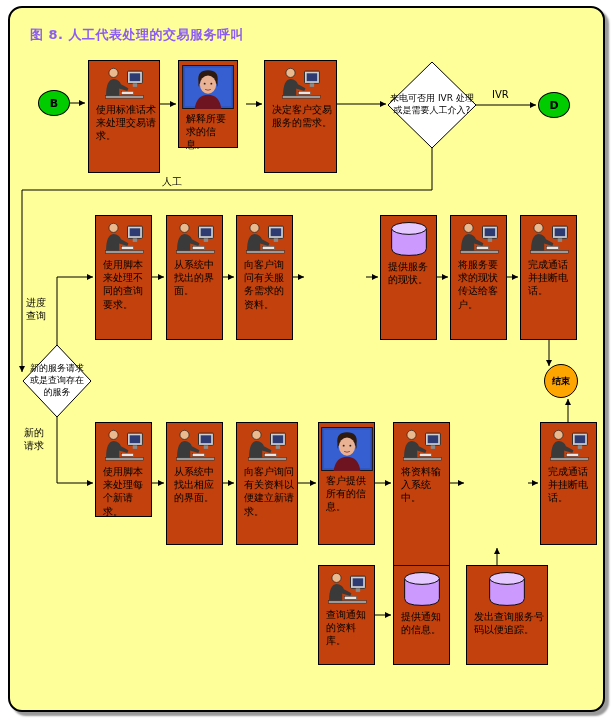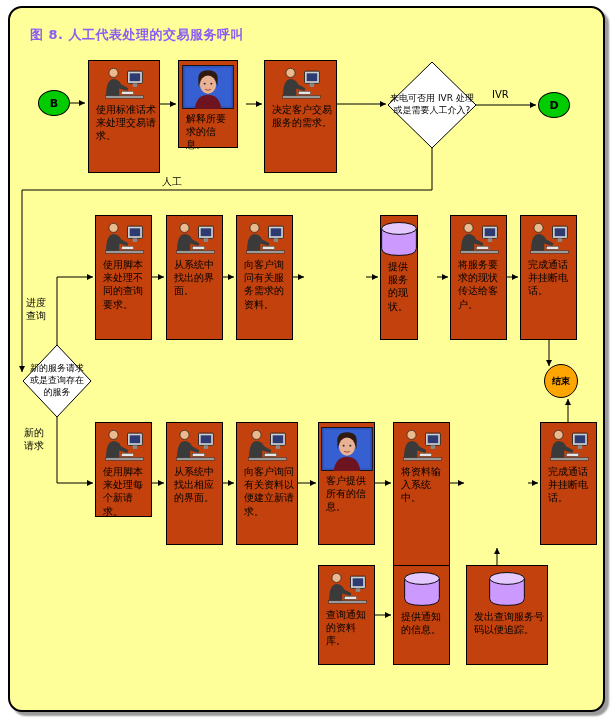--- a/index.html
+++ b/index.html
@@ -180,21 +180,21 @@
           <rect x="31.5" y="9.5" width="12" height="9" fill="#2e3a72"></rect>
           <rect x="35" y="21" width="5" height="4" fill="#8a8a8a"></rect>
           <rect x="4" y="35" width="43" height="3" fill="#9a9a9a" stroke="#222" stroke-width="0.5"></rect>
           <circle cx="13" cy="9" r="5.2" fill="#eab98e" stroke="#222" stroke-width="0.8"></circle>
           <path d="M4.5 35 Q4.5 17 13 16 Q20 16.8 21.5 22 L30 26.5 L28.8 29.8 L19.5 26.8 L19.5 35 Z" fill="#3a3a3a"></path>
           <rect x="22" y="30" width="14" height="3.5" fill="#e6e6e6" stroke="#222" stroke-width="0.5"></rect>
         </svg>
       </div>
     <div class="lbl">向客户询问有关服务需求的资料。</div>
   </div>
-  <div class="node" style="left:380px;top:215px;width:38px;height:125px">
+  <div class="node" style="left:380px;top:215px;width:57px;height:125px">
     <div class="icon">
         <svg width="42" height="37" viewBox="0 0 46 40">
           <path d="M4 9 L4 31 Q4 38.5 23 38.5 Q42 38.5 42 31 L42 9" fill="#cc99ff" stroke="#000" stroke-width="1"></path>
           <ellipse cx="23" cy="9" rx="19" ry="6.5" fill="#e3c9ff" stroke="#000" stroke-width="1"></ellipse>
         </svg>
       </div>
     <div class="lbl">提供服务的现状。</div>
   </div>
   <div class="node" style="left:450px;top:215px;width:57px;height:125px">
     <div class="icon">

